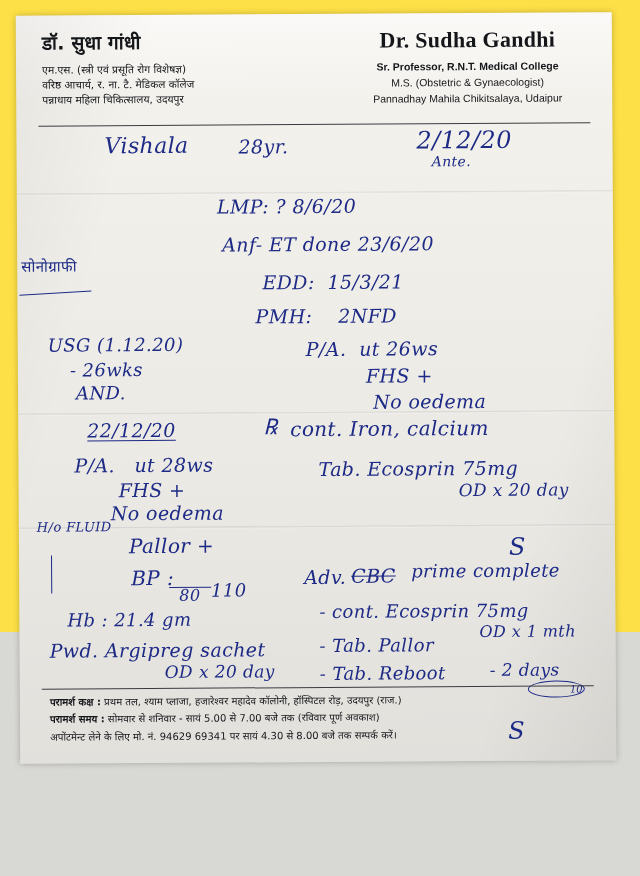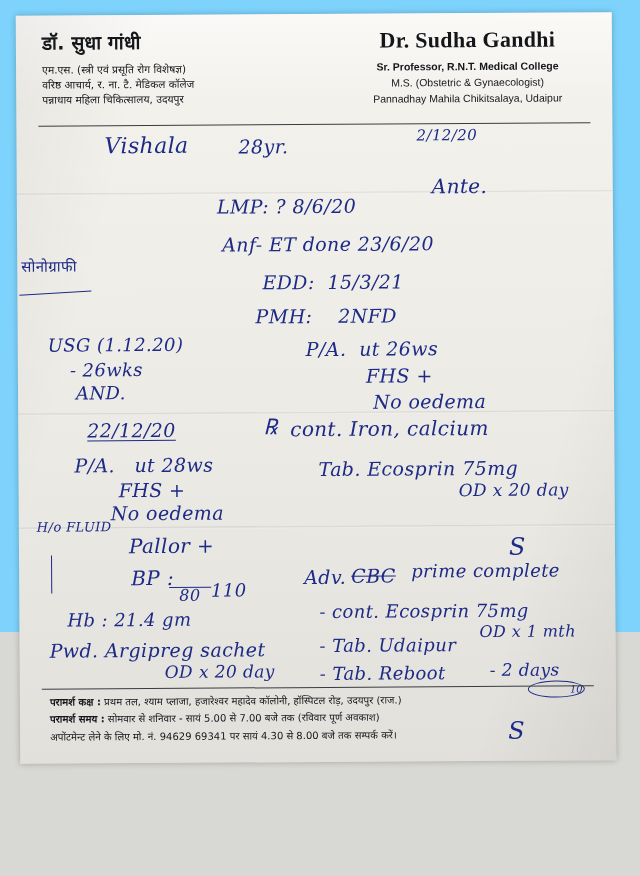--- a/index.html
+++ b/index.html
@@ -10,21 +10,21 @@
   body {
     width: 640px;
     height: 876px;
     overflow: hidden;
     font-family: "Liberation Sans", sans-serif;
   }
   #page {
     position: relative;
     width: 640px;
     height: 632px;
-    background: #7dd3fc;
+    background: #fde047;
   }
   
   #sheet {
     position: absolute;
     left: 18px;
     top: 14px;
     width: 596px;
     height: 748px;
     background: #f3f1ec;
     box-shadow: 0 0 6px rgba(0,0,0,0.25);
@@ -178,22 +178,22 @@
         <div class="en-name">Dr. Sudha Gandhi</div>
         <div class="en-line b">Sr. Professor, R.N.T. Medical College</div>
         <div class="en-line">M.S. (Obstetric &amp; Gynaecologist)</div>
         <div class="en-line">Pannadhay Mahila Chikitsalaya, Udaipur</div>
       </div>
     </div>
     <div class="hr-top"></div>
 
     <div class="hand" style="left:88px; top:118px; font-size:22px;">Vishala</div>
     <div class="hand" style="left:222px; top:122px; font-size:19px;">28yr.</div>
-    <div class="hand" style="left:400px; top:114px; font-size:15px;">2/12/20</div>
-    <div class="hand" style="left:415px; top:162px; font-size:20px;">Ante.</div>
+    <div class="hand" style="left:400px; top:114px; font-size:24px;">2/12/20</div>
+    <div class="hand" style="left:415px; top:140px; font-size:14px;">Ante.</div>
 
     <div class="hand" style="left:200px; top:182px; font-size:19px;">LMP: ? 8/6/20</div>
     <div class="hand" style="left:205px; top:220px; font-size:19px;">Anf- ET done 23/6/20</div>
 
     <div class="hand" style="left:4px; top:243px; font-size:15px; font-family:Liberation Serif, serif; font-style:normal;">सोनोग्राफी</div>
     <div class="rule" style="left:2px; top:277px; width:72px; transform:rotate(-3deg);"></div>
 
     <div class="hand" style="left:245px; top:258px; font-size:19px;">EDD:  15/3/21</div>
     <div class="hand" style="left:238px; top:292px; font-size:19px;">PMH:    2NFD</div>
 
@@ -228,21 +228,21 @@
 
     <div class="hand" style="left:48px; top:595px; font-size:18px;">Hb : 21.4 gm</div>
     <div class="hand" style="left:30px; top:625px; font-size:19px;">Pwd. Argipreg sachet</div>
     <div class="hand" style="left:145px; top:648px; font-size:17px;">OD x 20 day</div>
 
     <div class="hand" style="left:285px; top:553px; font-size:19px;">Adv.</div>
     <div class="hand s" style="left:332px; top:552px; font-size:19px;">CBC</div>
     <div class="hand" style="left:392px; top:548px; font-size:18px;">prime complete</div>
     <div class="hand" style="left:300px; top:588px; font-size:18px;">- cont. Ecosprin 75mg</div>
     <div class="hand" style="left:460px; top:610px; font-size:16px;">OD x 1 mth</div>
-    <div class="hand" style="left:300px; top:622px; font-size:18px;">- Tab. Udaipur</div>
+    <div class="hand" style="left:300px; top:622px; font-size:18px;">- Tab. Pallor</div>
     <div class="hand" style="left:300px; top:650px; font-size:18px;">- Tab. Reboot</div>
     <div class="hand" style="left:470px; top:648px; font-size:17px;">- 2 days</div>
     <div class="circ" style="left:508px; top:668px;">10</div>
 
     <div class="sig" style="left:490px; top:520px;">S</div>
     <div class="sig" style="left:488px; top:704px;">S</div>
 
     <div class="hr-bottom"></div>
     <div class="footer">
       <div>

